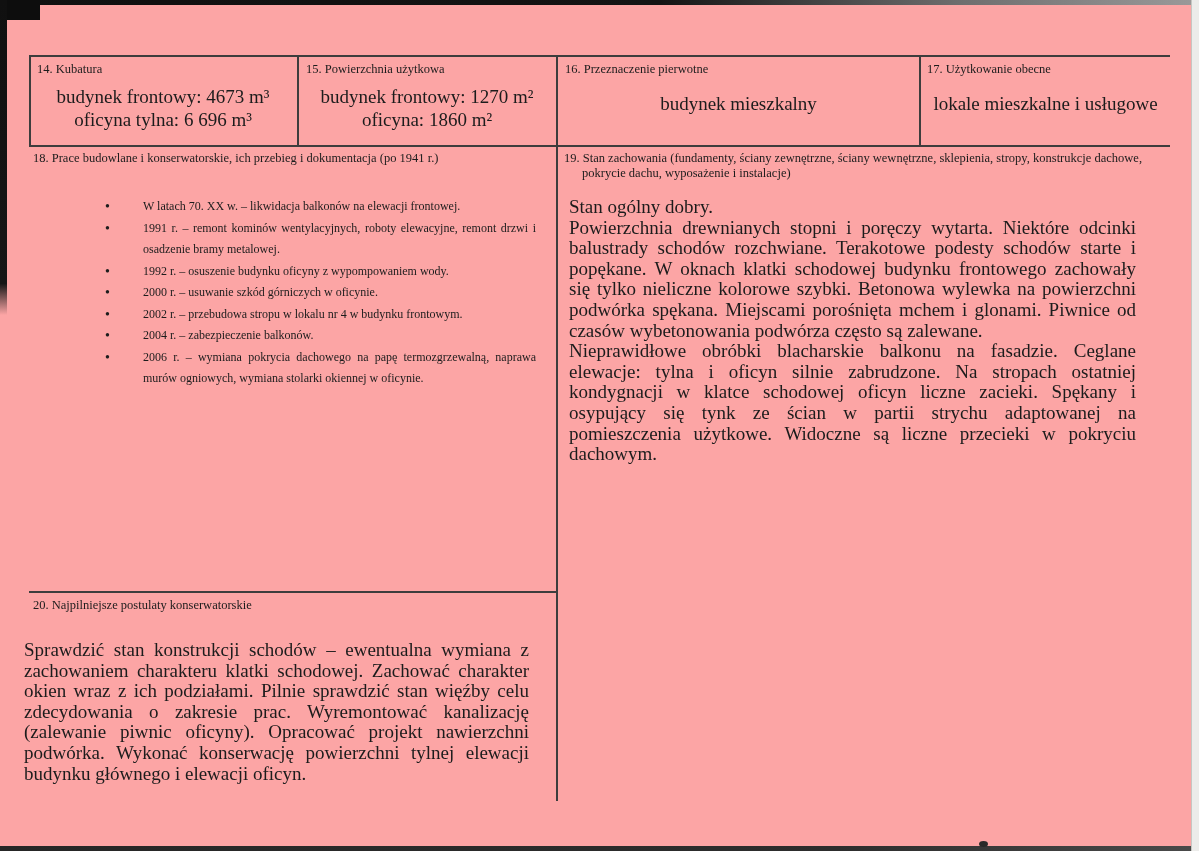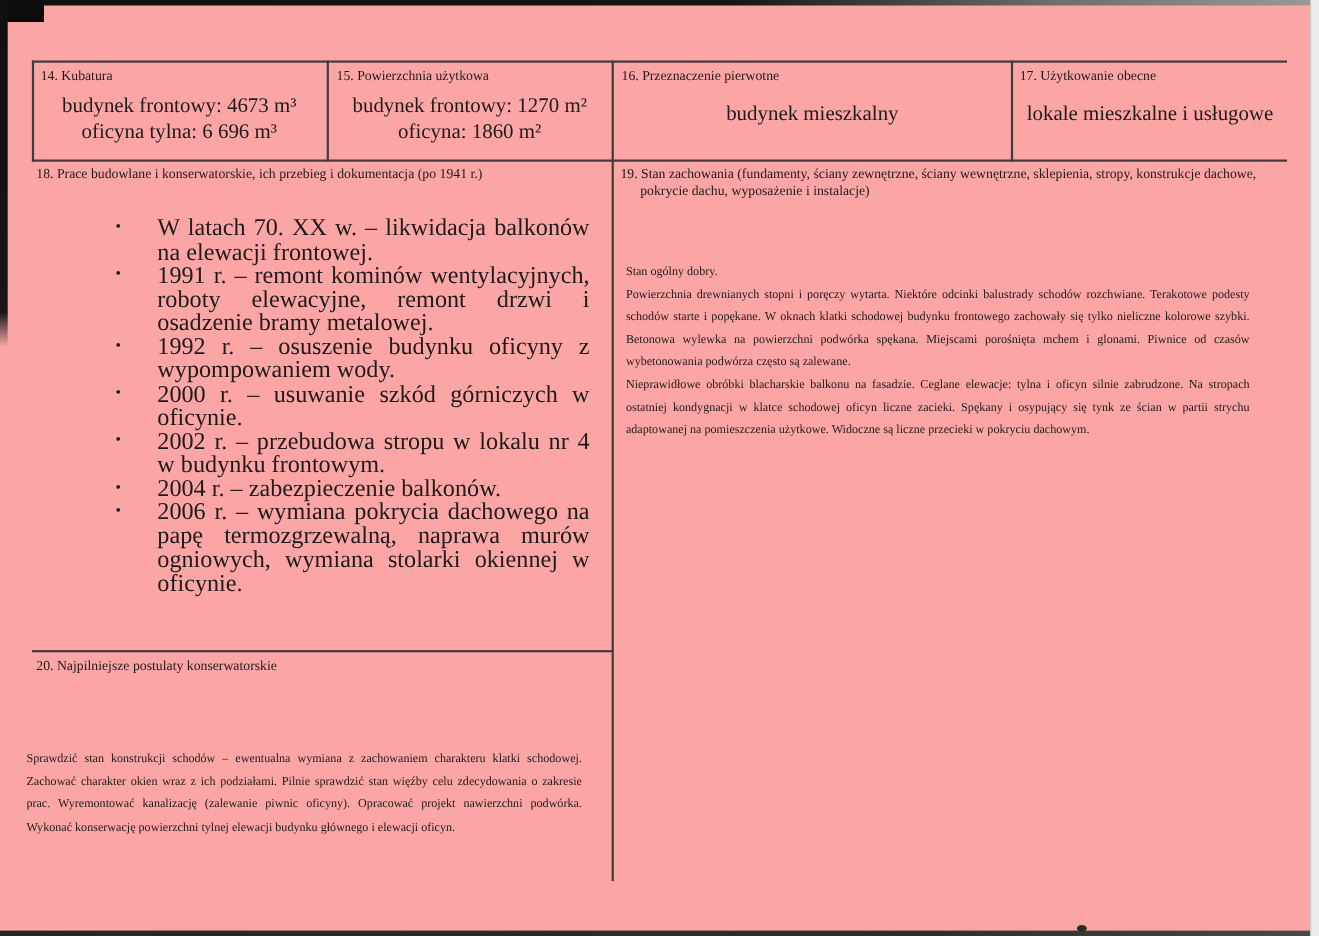--- a/index.html
+++ b/index.html
@@ -34,24 +34,24 @@
   .cell-content { position:absolute; text-align:center; font-size:19px; line-height:22.5px; }
   .val-14 { left:31px;  top:86px; width:264px; }
   .val-15 { left:300px; top:86px; width:254px; }
   .val-16 { left:560px; top:93px; width:357px; }
   .val-17 { left:923px; top:93px; width:245px; }
 
   
   .bullets { position:absolute; left:100px; top:196px; width:436px; }
   .bullet-item { display:flex; }
   .bullet-dot  { flex:0 0 38px; padding-left:5px; font-size:14px; line-height:21.5px; }
-  .bullet-text { flex:1; text-align:justify; font-size:22px; line-height:21.5px; }
+  .bullet-text { flex:1; text-align:justify; font-size:12px; line-height:21.5px; }
 
   
-  .body-text { position:absolute; text-align:justify; font-size:11px; line-height:20.6px;margin-top:40px; }
+  .body-text { position:absolute; text-align:justify; font-size:19px; line-height:20.6px; }
   .sec19-body { left:569px; top:197px; width:567px; }
   .sec20-body { left:24px;  top:640px; width:505px; }
   .sec19-body p, .sec20-body p { margin:0; }
 
   
   .scan-top {
     position:absolute; left:0; top:0; width:1199px; height:5px;
     background:linear-gradient(to right, #101010 0%, #141414 55%, #6e6e6e 80%, #9a9a9a 100%);
   }
   .scan-corner { position:absolute; left:0; top:0; width:40px; height:20px; background:#0d0d0d; }

